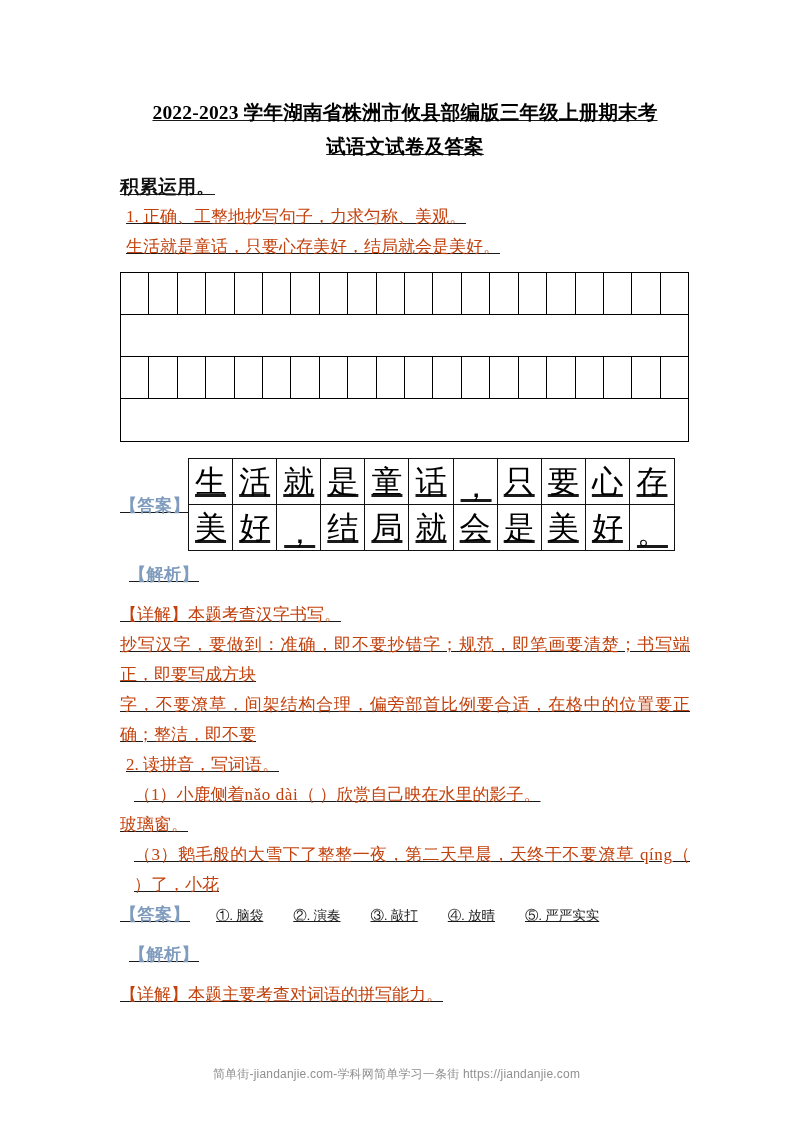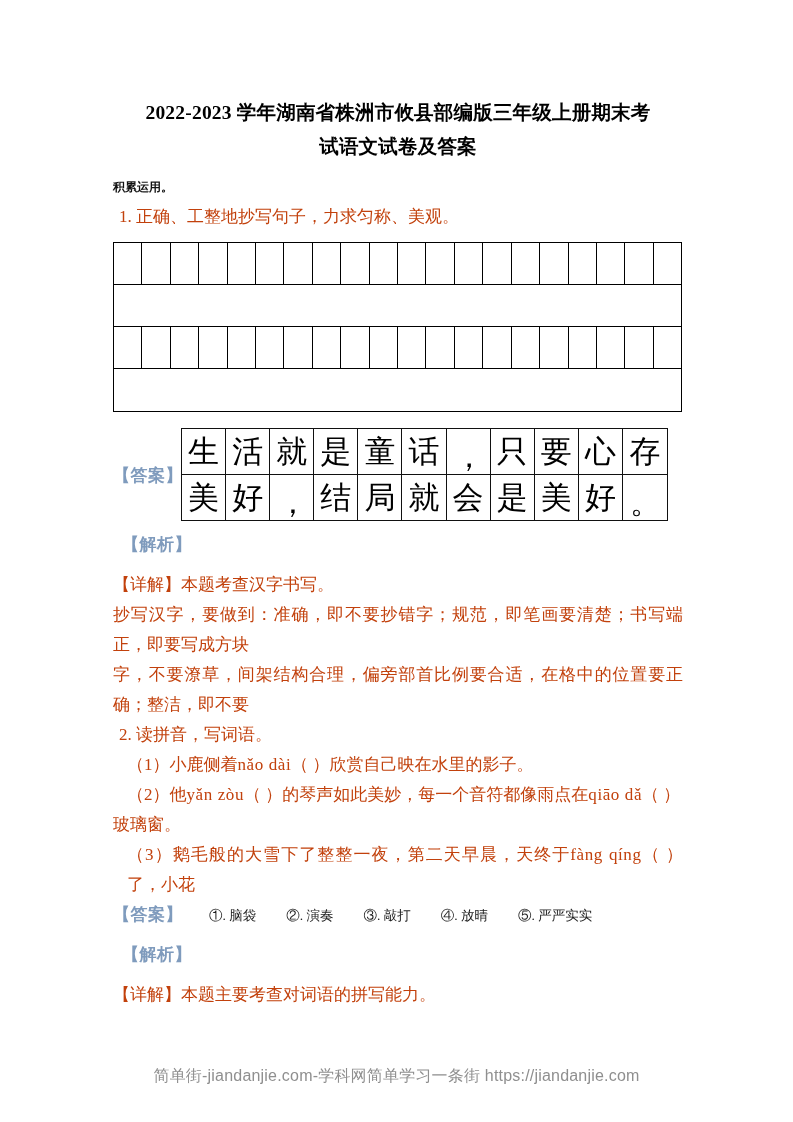--- a/index.html
+++ b/index.html
@@ -18,41 +18,42 @@
   .page {
     position: absolute;
     left: 0; top: 0;
     width: 793px;
     height: 1122px;
     box-sizing: border-box;
     padding: 0;
   }
   .content {
     position: absolute;
-    left: 113px;
+    left: 120px;
     top: 96px;
     width: 570px;
+    text-decoration: underline;
   }
 
   
   .doc-title {
     font-family: "Liberation Serif", "DejaVu Serif", serif;
     font-weight: bold;
     font-size: 19.5px;
     line-height: 34px;
     text-align: center;
     letter-spacing: 0.2px;
     color: #000;
     margin: 0 0 6px 0;
   }
 
   
   .section-head {
     font-weight: bold;
-    font-size: 12px;
+    font-size: 19px;
     line-height: 30px;
     margin: 8px 0 0 0;
     color: #111;
   }
   .para {
     font-size: 17px;
     line-height: 30px;
     margin: 0;
     color: #c2410c;
     text-align: justify;
@@ -169,40 +170,41 @@
   .blankparen { letter-spacing: 0px; }
 
   
   .footer {
     position: absolute;
     left: 0;
     top: 1066px;
     width: 793px;
     text-align: center;
     font-family: "Liberation Sans", "DejaVu Sans", sans-serif;
-    font-size: 16px;
+    font-size: 12px;
     color: #8f8f8f;
     letter-spacing: 0.2px;
   }
 </style>
 </head>
 <body>
 
 <div class="page">
 
   <div class="content">
 
     <h1 class="doc-title">
       <span>2022-2023 学年湖南省株洲市攸县部编版三年级上册期末考</span><br>
       <span>试语文试卷及答案</span>
     </h1>
 
     <div class="section-head">积累运用。</div>
 
     <p class="para indent1">1. 正确、工整地抄写句子，力求匀称、美观。</p>
+    <p class="para indent1">生活就是童话，只要心存美好，结局就会是美好。</p>
 
     <div class="write-grid">
       <div class="wg-row celled">
         <div class="wg-cell"></div>
           <div class="wg-cell"></div>
           <div class="wg-cell"></div>
           <div class="wg-cell"></div>
           <div class="wg-cell"></div>
           <div class="wg-cell"></div>
           <div class="wg-cell"></div>
@@ -288,25 +290,24 @@
       <span class="tag-blue">【解析】</span>
     </div>
     <p class="para"><span>【详解】</span><span>本题考查汉字书写。</span></p>
     <p class="para">抄写汉字，要做到：准确，即不要抄错字；规范，即笔画要清楚；书写端正，即要写成方块</p>
     <p class="para">字，不要潦草，间架结构合理，偏旁部首比例要合适，在格中的位置要正确；整洁，即不要</p>
 
     <p class="para indent1">2. 读拼音，写词语。</p>
 
     <p class="para indent2"><span>（1）小鹿侧着</span><span class="pinyin">nǎo dài</span><span class="blankparen">（              ）</span><span>欣赏自己映在水里的影子。</span></p>
 
-    <p class="para indent2"><span>（2）他</span><span class="pinyin">yǎn zòu</span><span class="blankparen">（            ）</span><span>的琴声如此美妙，每一个音符都像雨点在</span><span class="pinyin">qiāo dǎ</span><span class="blankparen">（              ）</span></p>
 
     <p class="para">玻璃窗。</p>
 
-    <p class="para indent2"><span>（3）鹅毛般的大雪下了整整一夜，第二天早晨，天终于</span><span class="pinyin">fàng qíng</span><span class="blankparen">（            ）</span><span>了，小花</span></p>
+    <p class="para indent2"><span>（3）鹅毛般的大雪下了整整一夜，第二天早晨，天终于</span><span class="pinyin">不要潦草 qíng</span><span class="blankparen">（            ）</span><span>了，小花</span></p>
 
 
     <div class="ans-inline-row">
       <span class="tag-blue">【答案】</span>
       <span class="ans-item">①. 脑袋</span>
       <span class="ans-item">②. 演奏</span>
       <span class="ans-item">③. 敲打</span>
       <span class="ans-item">④. 放晴</span>
       <span class="ans-item">⑤. 严严实实</span>
     </div>

